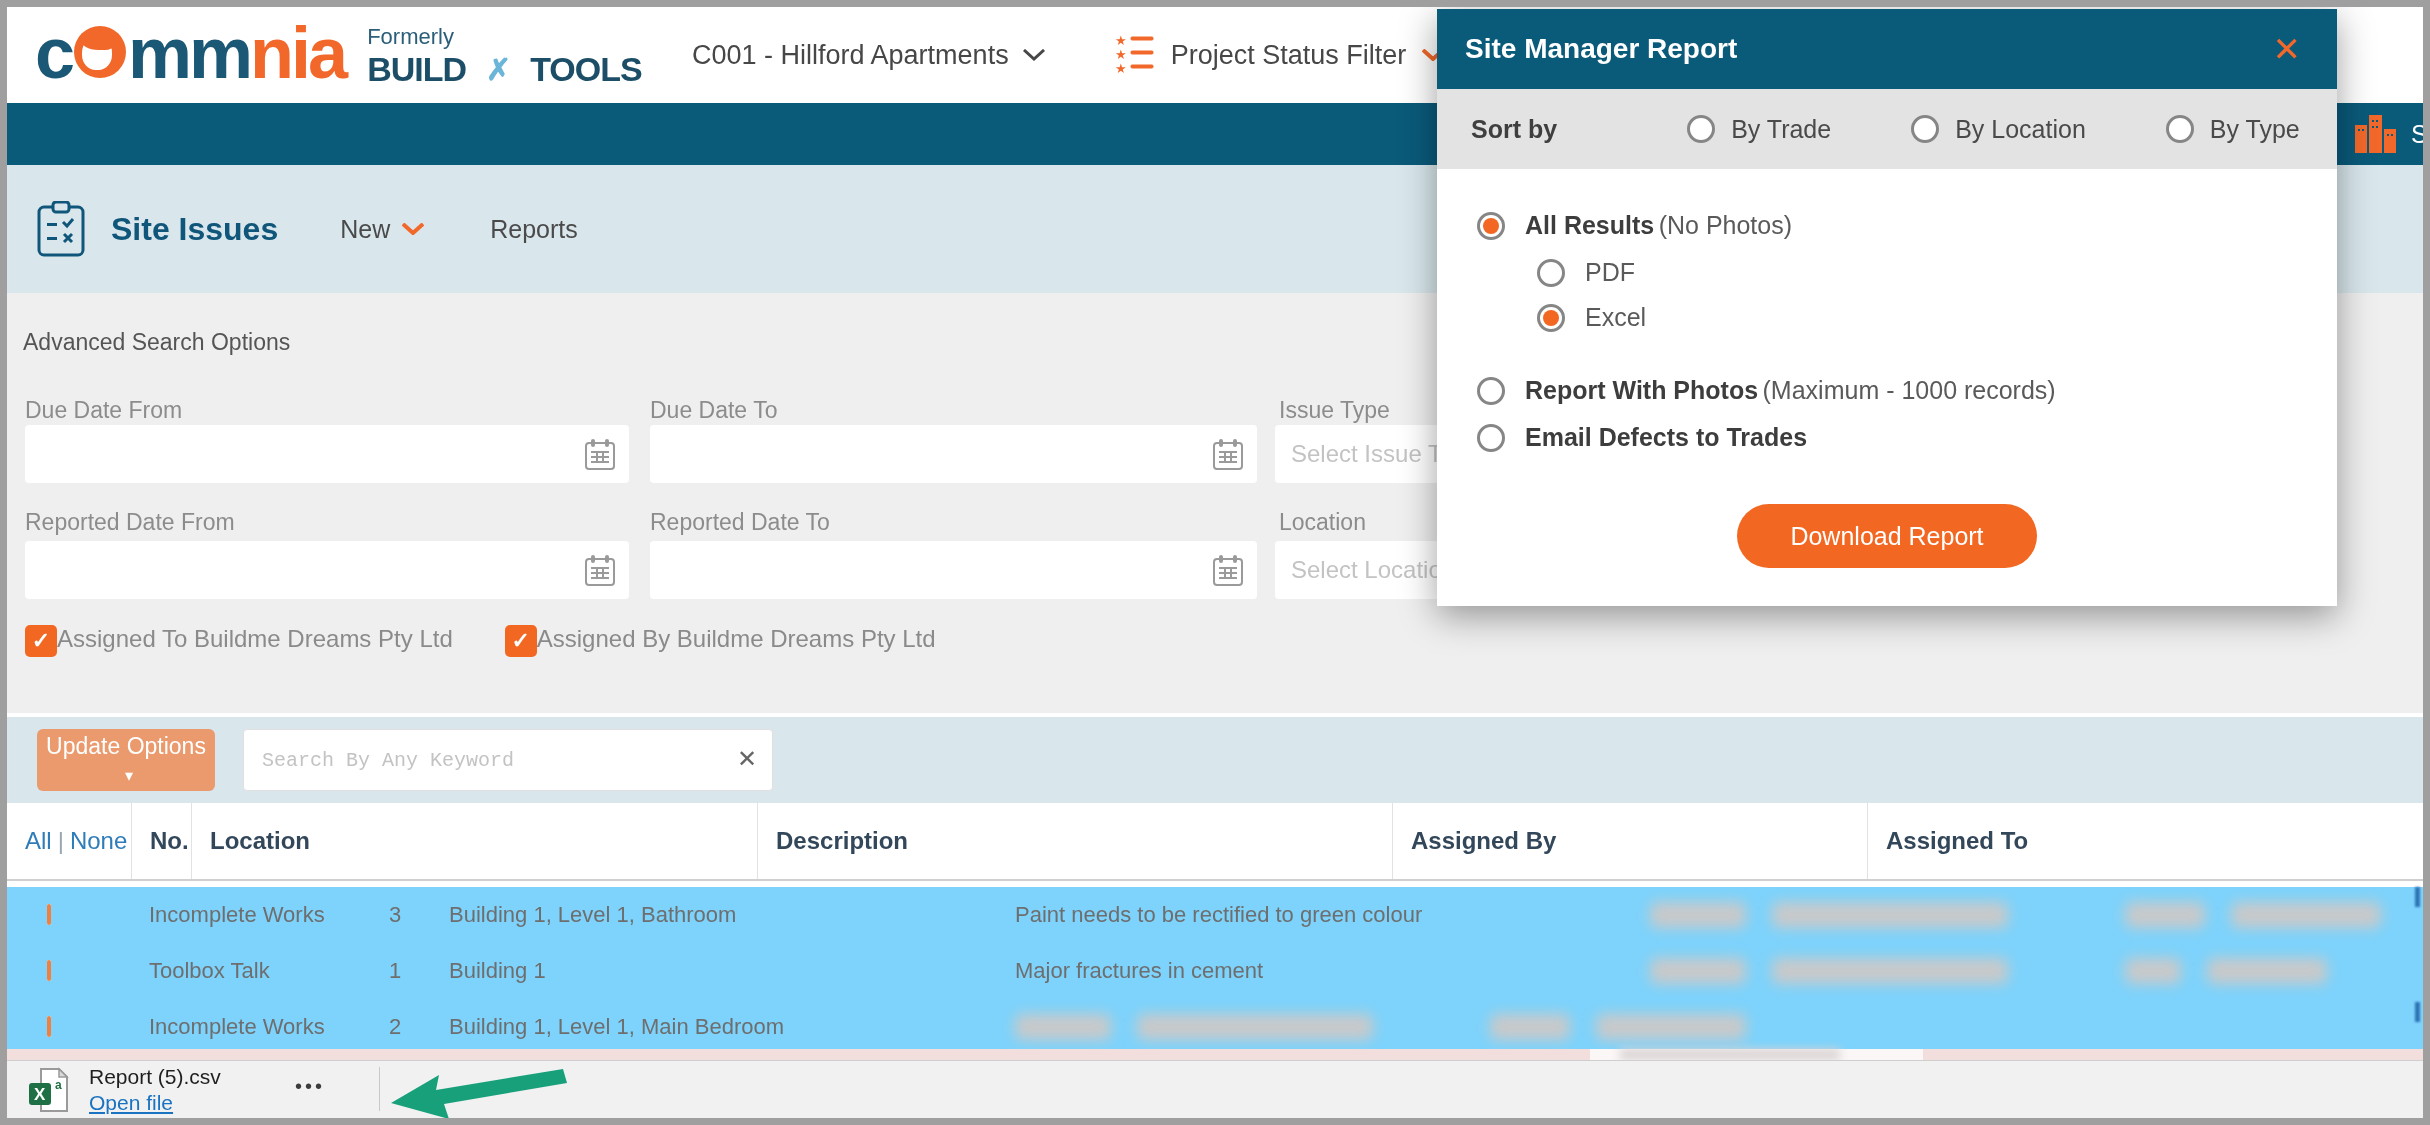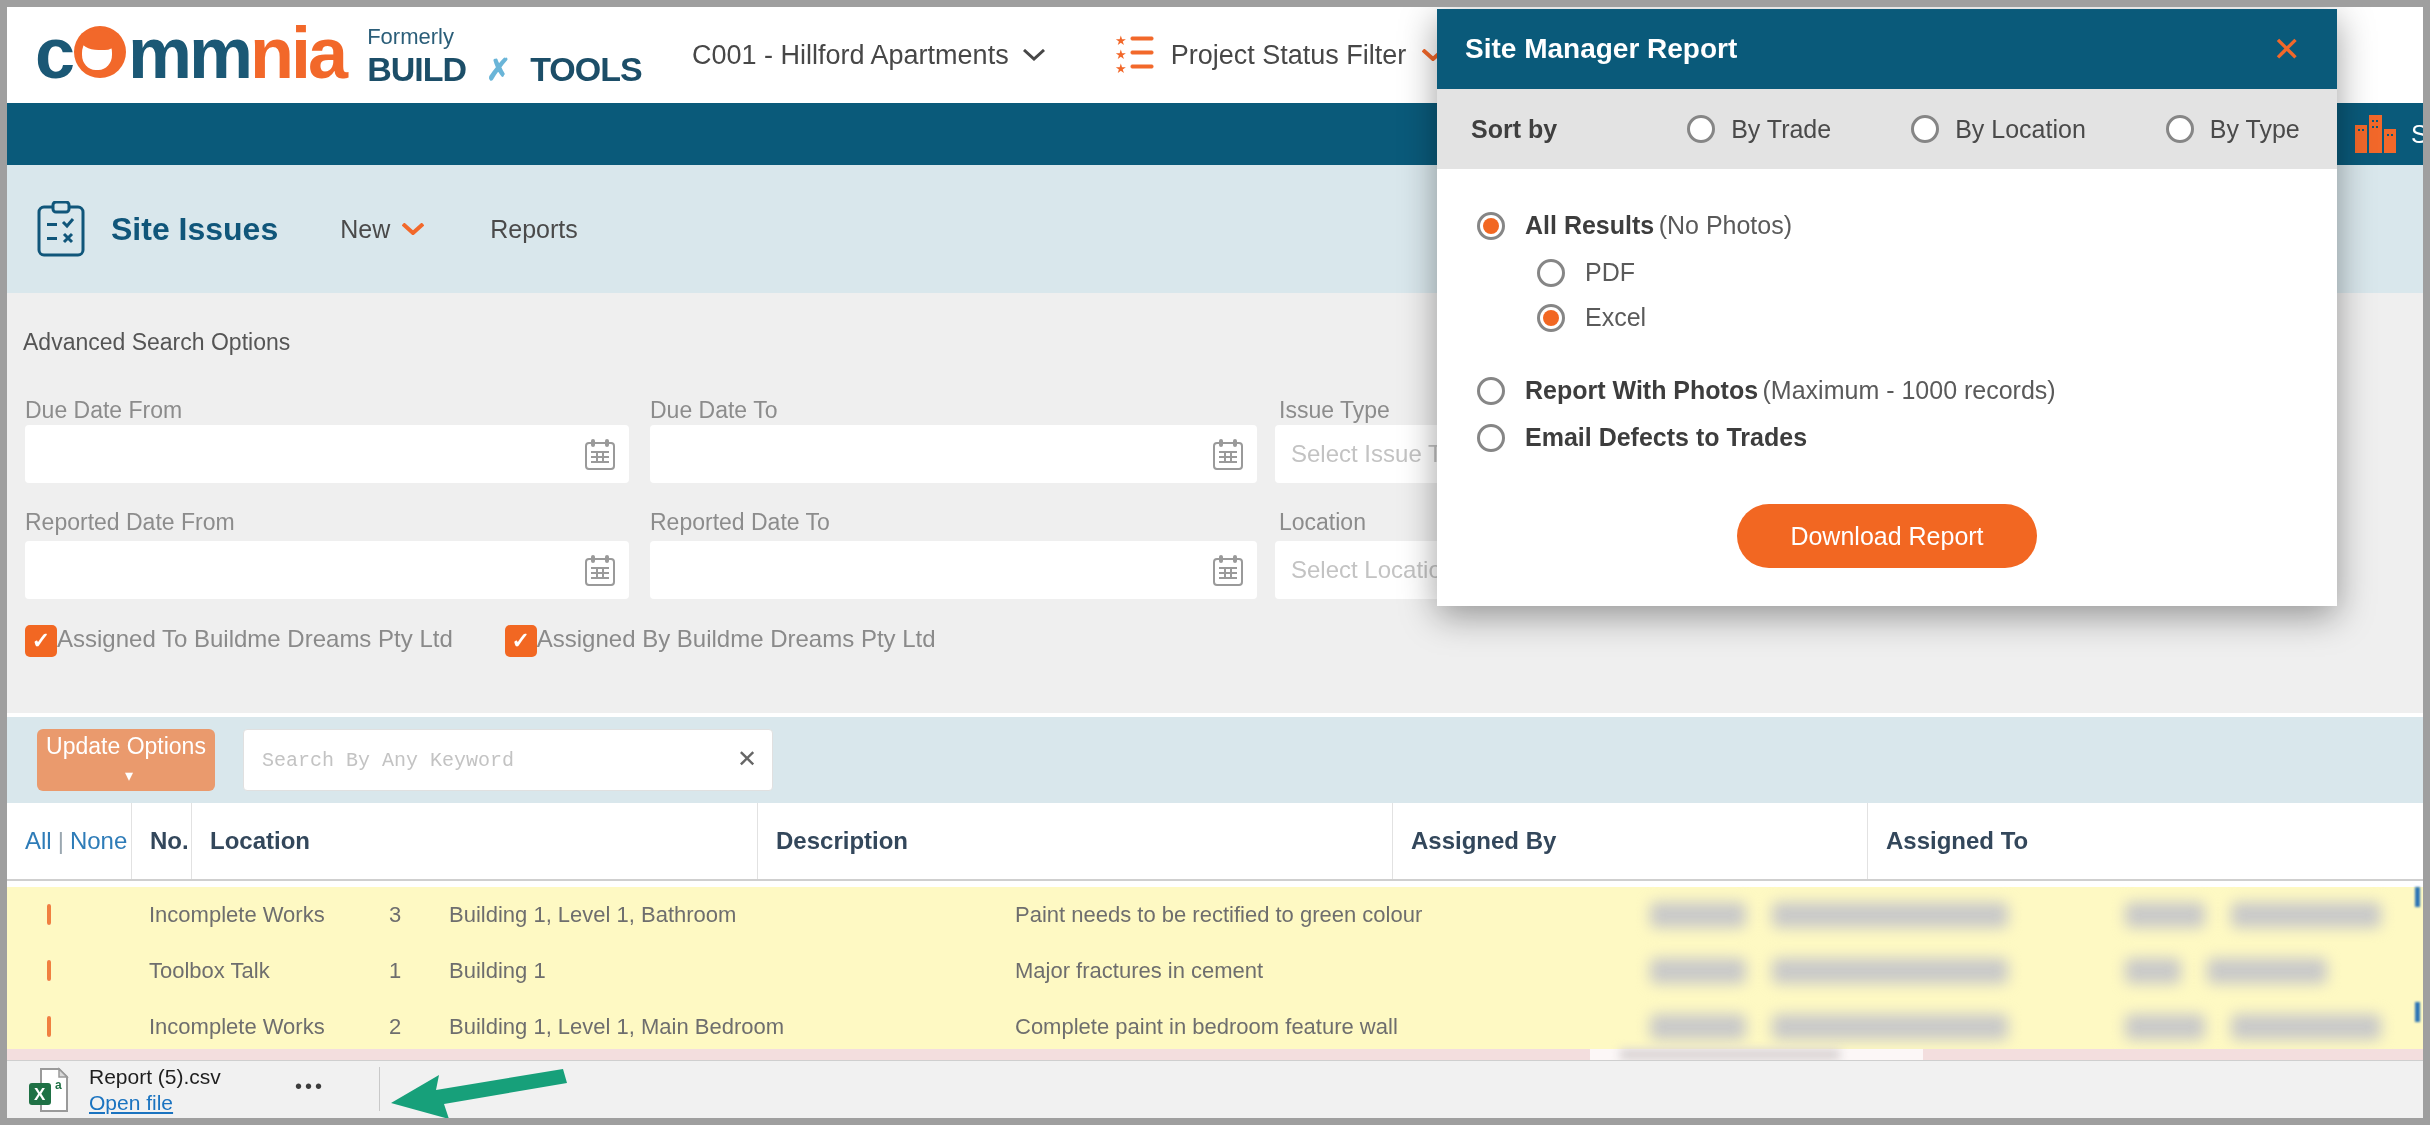--- a/index.html
+++ b/index.html
@@ -61,21 +61,21 @@
 
   
   .tbl { position:absolute; left:0; top:796px; width:100%; }
   .tbl-head { display:flex; height:78px; border-bottom:2px solid #cfcfcf; background:#fff; }
   .th { display:flex; align-items:center; padding-left:18px; font-size:24px; font-weight:700; color:#33475b; border-left:1px solid #e2e2e2; }
   .th:first-child { border-left:none; }
   .sel-links { font-weight:400; font-size:24px; color:#2e7cb8; }
   .sel-links .sep { color:#9aa7b0; margin:0 6px; }
   .sel-links span { cursor:pointer; }
   .c0{width:124px;} .c1{width:240px;} .c2{width:60px;} .c3{width:566px;} .c4{width:635px;} .c5{width:475px;} .c6{flex:1;}
-  .tbl-row { display:flex; height:56px; align-items:center; background:#fef9c3; }
+  .tbl-row { display:flex; height:56px; align-items:center; background:#7dd3fc; }
   .td { padding-left:18px; font-size:22px; color:#6e6e6e; }
   .row-cb { width:32px; height:32px; border:2px solid #f08040; border-radius:5px; background:#fff; margin-left:40px; cursor:pointer; }
   .blur-cell { display:flex; gap:26px; align-items:center; }
   .blur-bar { height:26px; background:#c9c9c9; border-radius:6px; filter:blur(7px); }
   .blue-dash { position:absolute; width:5px; height:20px; background:#2e75b5; filter:blur(1px); }
 
   .pink-strip { position:absolute; left:0; top:1042px; width:100%; height:11px; background:#f3dede; }
   .pink-white { position:absolute; left:1583px; top:0; width:333px; height:11px; background:#fcf7f7; }
   .pink-blob { position:absolute; left:30px; top:0px; width:220px; height:11px; background:#d8d2d2; filter:blur(5px); }
 
@@ -328,21 +328,20 @@
           <span class="blur-bar" style="width:56px;"></span>
           <span class="blur-bar" style="width:120px;"></span>
         </div>
     </div>
 
     <div class="tbl-row">
       <div class="c0"><span class="row-cb"></span></div>
       <div class="td c1">Incomplete Works</div>
       <div class="td c2">2</div>
       <div class="td c3">Building 1, Level 1, Main Bedroom</div>
-      <div class="td c4">Complete paint in bedroom feature wall</div>
       <div class="td c5 blur-cell">
           <span class="blur-bar" style="width:96px;"></span>
           <span class="blur-bar" style="width:236px;"></span>
         </div>
       <div class="td c6 blur-cell">
           <span class="blur-bar" style="width:80px;"></span>
           <span class="blur-bar" style="width:150px;"></span>
         </div>
     </div>
   </div>

